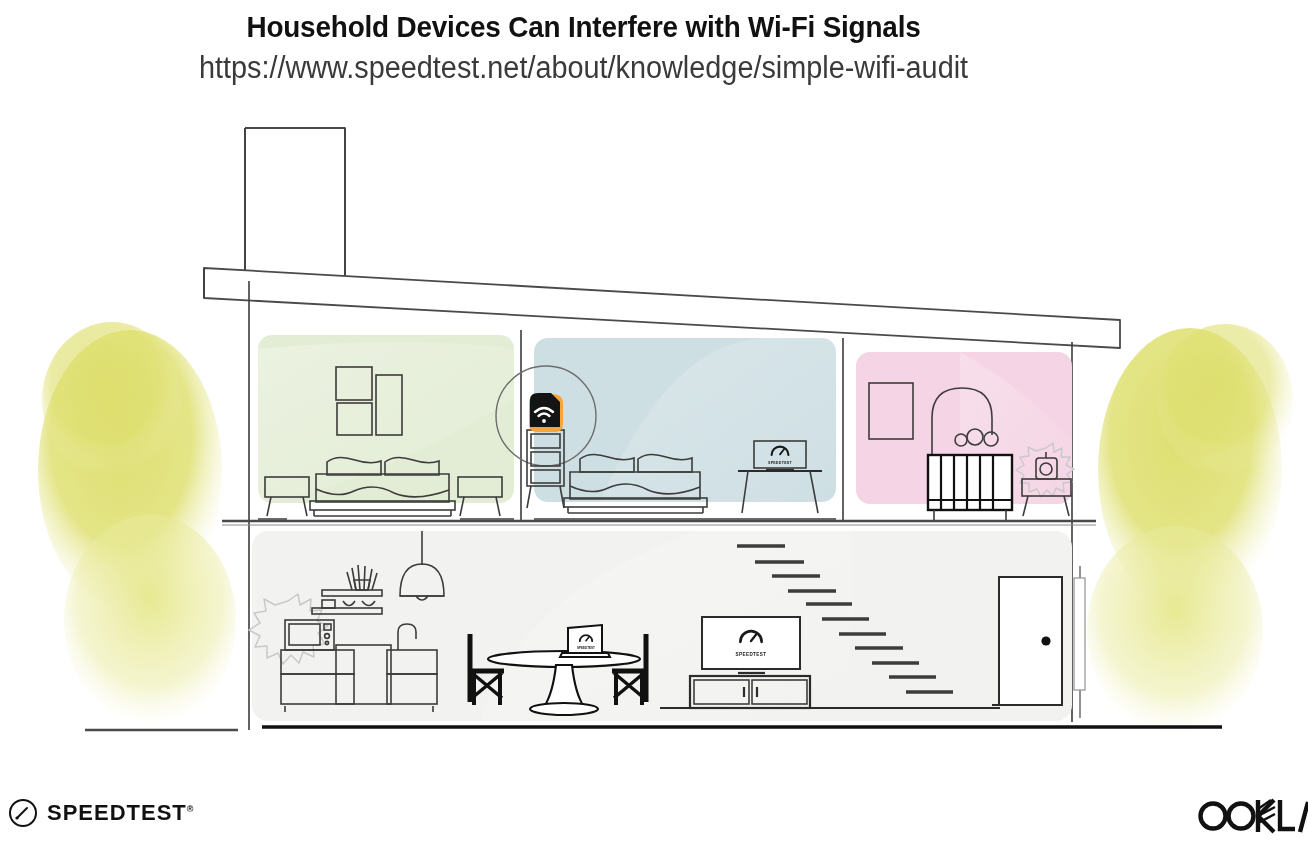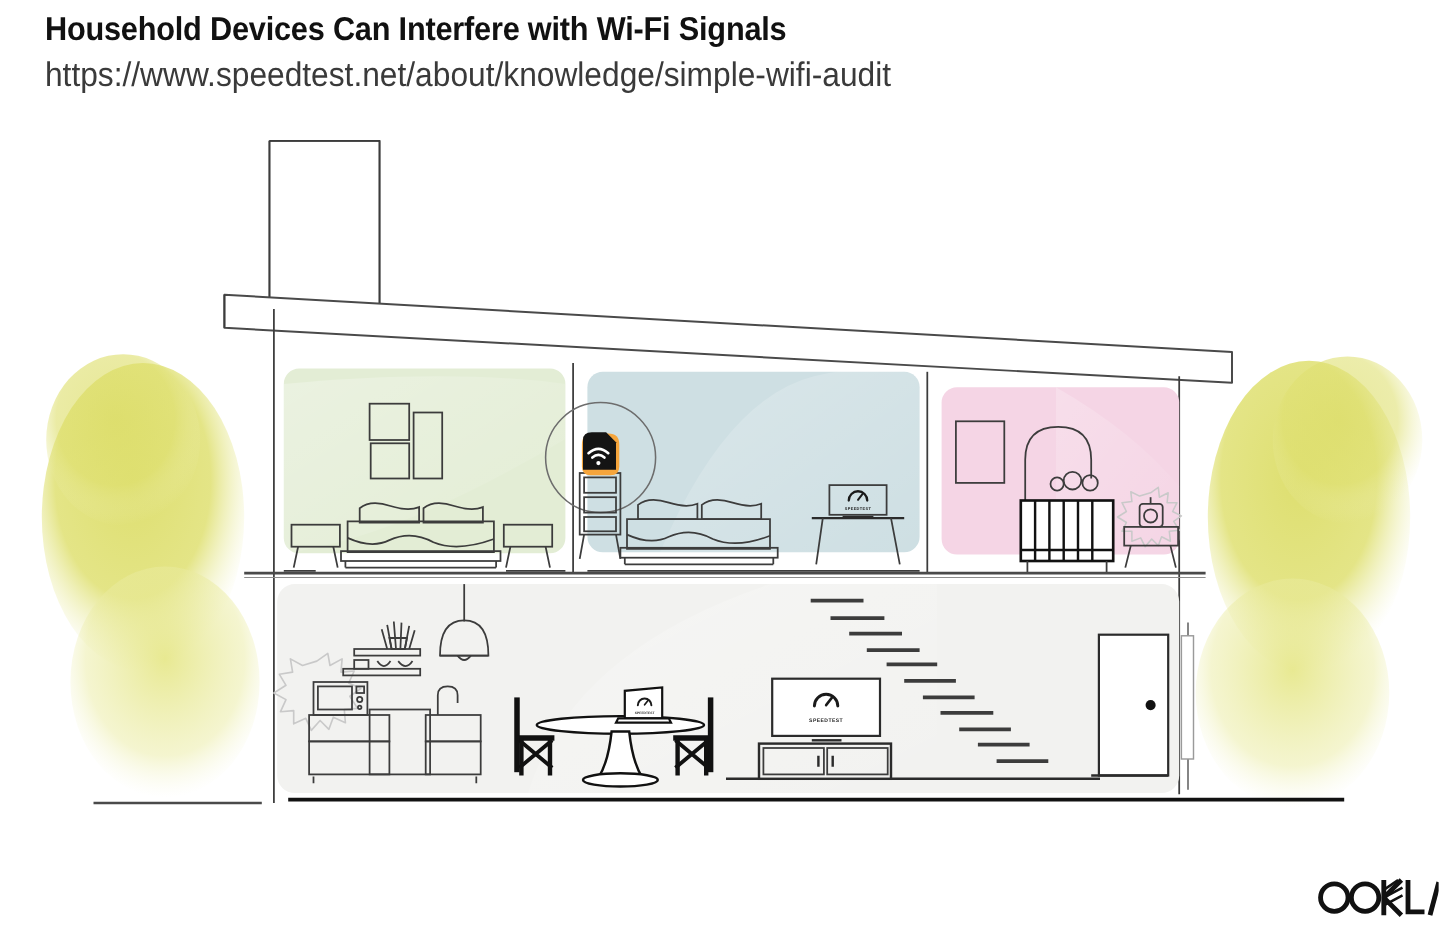--- a/index.html
+++ b/index.html
@@ -3,21 +3,21 @@
 <meta charset="utf-8">
 <style>
   html,body{margin:0;padding:0;background:#ffffff;}
   body{
     width:1308px;height:861px;position:relative;overflow:hidden;
     font-family:"Liberation Sans", sans-serif;color:#1a1a1a;
   }
   .stage{position:absolute;inset:0;}
 
   
-  .header{position:absolute;left:0;top:0;width:1167px;}
+  .header{position:absolute;left:0;top:0;width:1167px;text-align:center;}
   .title{
     font-family:"Liberation Sans", sans-serif;
     font-weight:bold;font-size:30px;letter-spacing:-.2px;
     color:#111111;margin:8px 0 0 0;line-height:38px;
     transform:scaleX(.93);
   }
   .subtitle{
     font-family:"Liberation Sans", sans-serif;
     font-weight:400;font-size:31px;color:#3a3a3a;line-height:40px;
     margin:2px 0 0 0;transform:scaleX(.93);
@@ -336,20 +336,28 @@
       <path class="lnw" d="M1080,566 L1080,718"></path>
       <rect x="1074" y="578" width="11" height="112" fill="#ffffff" stroke="#9a9a9a" stroke-width="1.3"></rect>
     </g>
 
     <g>
       <path d="M85,730 L238,730" stroke="#4a4a4a" stroke-width="2.4"></path>
       <path d="M262,727 L1222,727" stroke="#111111" stroke-width="3.4"></path>
     </g>
   </svg>
 
+  <div class="footer-left">
+    <svg width="30" height="30" viewBox="0 0 30 30">
+      <circle cx="15" cy="15" r="13" fill="none" stroke="#111" stroke-width="2"></circle>
+      <path d="M9,20 L19,10" stroke="#111" stroke-width="2" stroke-linecap="round"></path>
+      <circle cx="9" cy="20" r="1.6" fill="#111"></circle>
+    </svg>
+    <div class="brandword"><span>SPEEDTEST</span><span class="tm">®</span></div>
+  </div>
 
   <div class="footer-right">
     <svg width="112" height="40" viewBox="0 0 112 40">
       <circle cx="17" cy="20" r="12.5" fill="none" stroke="#111" stroke-width="4.4"></circle>
       <circle cx="45" cy="20" r="12.5" fill="none" stroke="#111" stroke-width="4.4"></circle>
       <g>
         <path d="M62,20 L78,4 M62,20 L78,36" stroke="#111" stroke-width="4.4" fill="none"></path>
         <path d="M62,13 L75,4 M62,20 L79,11 M62,27 L79,18" stroke="#111" stroke-width="2.4" fill="none"></path>
       </g>
       <path d="M62,4 L62,36" stroke="#111" stroke-width="4.4"></path>

